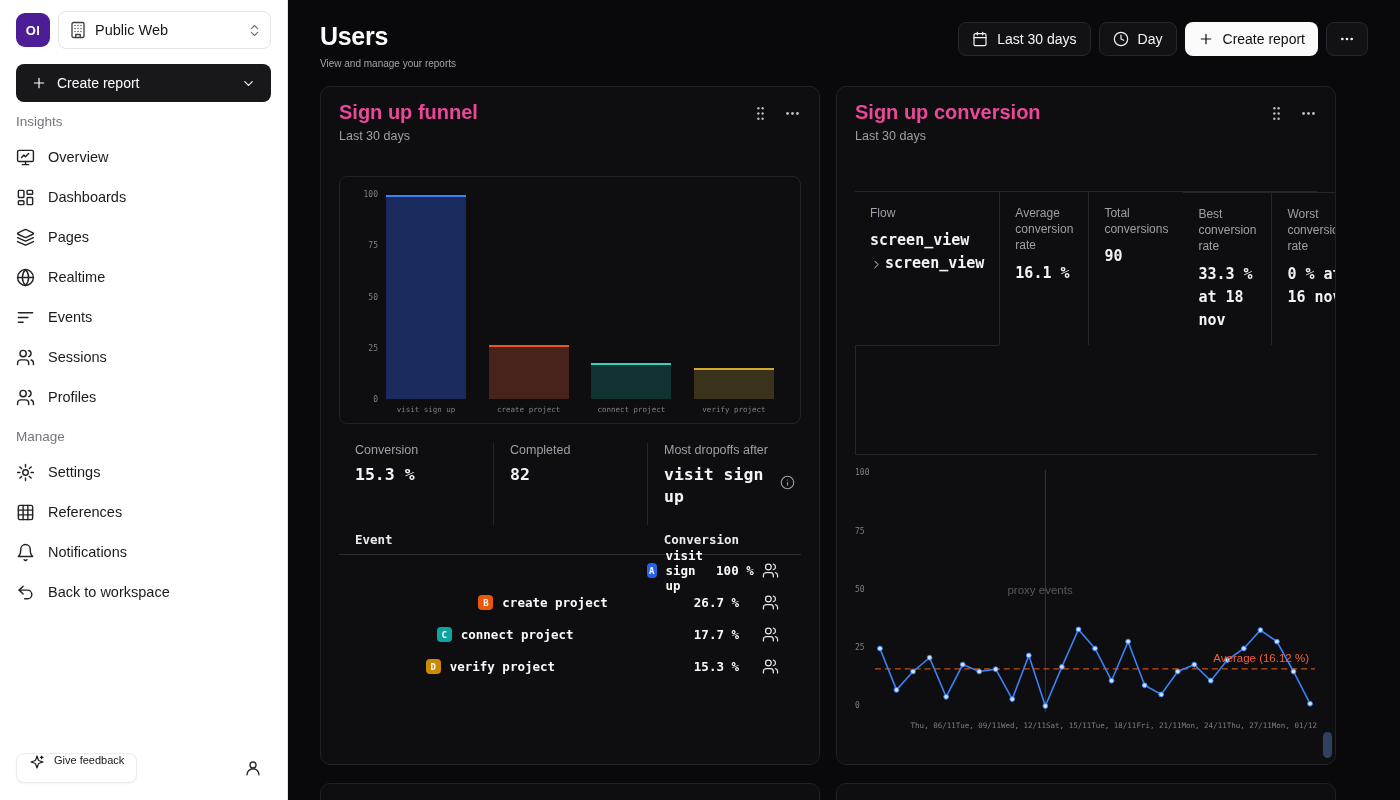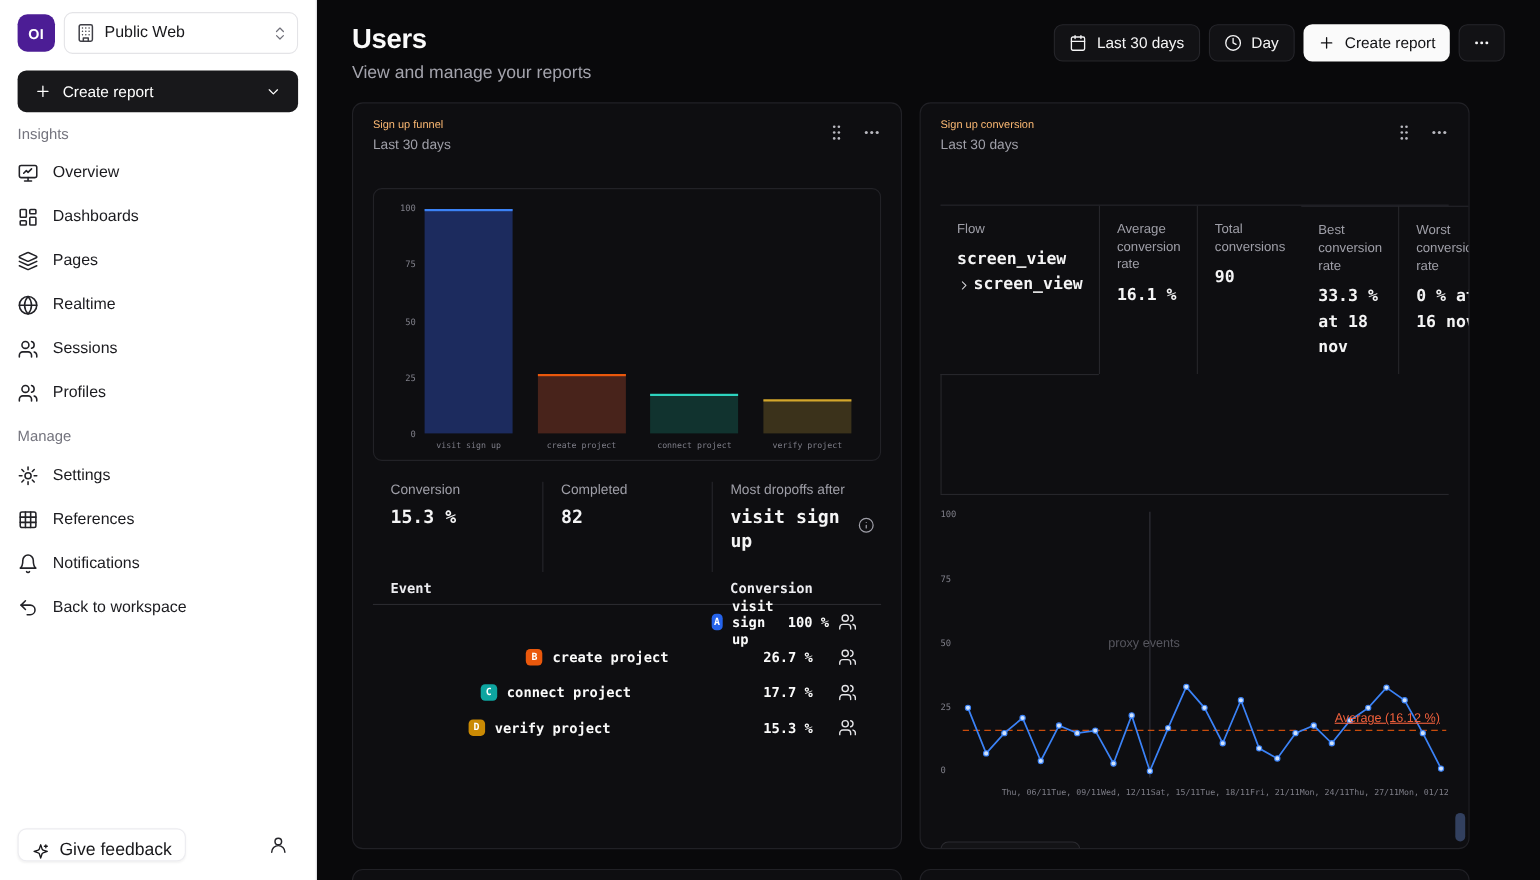--- a/index.html
+++ b/index.html
@@ -12,37 +12,37 @@
 .ws-row{display:flex;align-items:center;gap:8px;padding:11px 16px 0}
 .logo{width:34px;height:34px;border-radius:9px;background:#4c1d95;color:#fff;font-weight:700;font-size:13px;display:flex;align-items:center;justify-content:center;letter-spacing:.5px;cursor:pointer}
 .ws-select{flex:1;height:38px;border:1px solid #e4e4e7;border-radius:8px;display:flex;align-items:center;gap:8px;padding:0 8px 0 10px;cursor:pointer}
 .ws-name{flex:1;font-size:14.5px;color:#18181b;font-weight:500}
 .create-btn{margin:15px 16px 0;height:38px;background:#18181b;border-radius:8px;color:#fff;display:flex;align-items:center;gap:10px;padding:0 15px;font-size:14px;font-weight:500;cursor:pointer}
 .create-btn .chev{margin-left:auto}
 .nav{padding:0}
 .section-label{margin:12px 16px 8px;font-size:13.5px;color:#74747e}
 .nav-item{height:40px;display:flex;align-items:center;gap:13px;padding:0 16px;font-size:14.5px;color:#1b1b1f;cursor:pointer}
 .sb-footer{position:absolute;left:0;right:0;bottom:0;padding:14px 16px;display:flex;align-items:center;justify-content:space-between}
-.feedback-btn{height:30px;display:flex;align-items:flex-end;gap:9px;padding:0 12px;border-radius:8px;border:1px solid #ececf0;background:#fff;font-size:16px;font-weight:500;color:#18181b;cursor:pointer;box-shadow:0 1px 2px rgba(0,0,0,.05)}
+.feedback-btn{height:30px;display:flex;align-items:flex-start;gap:9px;padding:0 12px;border-radius:8px;border:1px solid #ececf0;background:#fff;font-size:11px;font-weight:500;color:#18181b;cursor:pointer;box-shadow:0 1px 2px rgba(0,0,0,.05)}
 .avatar-btn{width:36px;height:36px;border-radius:8px;display:flex;align-items:center;justify-content:center;color:#26262b;cursor:pointer}
 
 .main{flex:1;height:800px;padding:22px 32px 0;position:relative;overflow:hidden}
 .main-header{display:flex;justify-content:space-between;align-items:flex-start}
 .page-title{font-size:25px;font-weight:700;color:#fafafa;letter-spacing:-.3px}
-.page-sub{margin-top:7px;font-size:16px;color:#a3a3ac}
+.page-sub{margin-top:7px;font-size:10px;color:#a3a3ac}
 .actions{display:flex;gap:8px}
 .btn{height:34px;border:none;border-radius:8px;display:inline-flex;align-items:center;gap:9px;font-size:14px;padding:0 13px;cursor:pointer;white-space:nowrap;font-family:"Liberation Sans",sans-serif}
 .btn-dark{background:#121215;border:1px solid #26262b;color:#f4f4f5}
 .btn-light{background:#fafafa;color:#101013;font-weight:500}
 .btn-sq{width:42px;justify-content:center;padding:0}
 .cards{margin-top:17px;display:grid;grid-template-columns:500px 500px;gap:18px 16px}
 .card{width:500px;height:679px;background:#0e0e11;border:1px solid #212126;border-radius:10px;position:relative;overflow:hidden}
 .card.stub{height:70px}
 .card-header{display:flex;justify-content:space-between;padding:14px 18px 0}
-.card-title{font-size:10px;font-weight:400;color:#fdba74}
+.card-title{font-size:20px;font-weight:700;color:#ec4899}
 .card-sub{margin-top:5px;font-size:12.5px;color:#9f9fa8}
 .card-tools{display:flex;gap:15px;padding-top:4px}
 .tool{width:17px;height:17px;cursor:pointer;color:#b9b9c0}
 
 .funnel-box{margin:33px 18px 0;height:248px;border:1px solid #222227;border-radius:8px;position:relative;padding:18px 26px 24px 46px}
 .y-axis{position:absolute;left:0;top:13px;bottom:19px;width:38px;display:flex;flex-direction:column;justify-content:space-between;align-items:flex-end;font-family:"DejaVu Sans Mono",monospace;font-size:8px;color:#7e7e88}
 .bars{height:100%;display:flex;justify-content:space-between;align-items:flex-end}
 .bar-col{position:relative;width:80px;height:100%}
 .bar{position:absolute;left:0;right:0;bottom:0}
 .bar-label{position:absolute;left:50%;bottom:-15px;transform:translateX(-50%);font-family:"DejaVu Sans Mono",monospace;font-size:7.5px;color:#7e7e88;white-space:nowrap}
@@ -170,20 +170,28 @@
       </div>
       <div class="nav-item">
         <span class="icon" style="width:19px;height:19px;color:#222227">
           <svg viewBox="0 0 24 24" fill="none" stroke="currentColor" stroke-width="1.8" stroke-linecap="round" stroke-linejoin="round">
             <circle cx="12" cy="12" r="10"></circle>
             <path d="M2 12h20"></path>
             <path d="M12 2a15.3 15.3 0 0 1 4 10 15.3 15.3 0 0 1-4 10 15.3 15.3 0 0 1-4-10 15.3 15.3 0 0 1 4-10z"></path>
           </svg>
         </span>
         <span>Realtime</span>
+      </div>
+      <div class="nav-item">
+        <span class="icon" style="width:19px;height:19px;color:#222227">
+          <svg viewBox="0 0 24 24" fill="none" stroke="currentColor" stroke-width="1.8" stroke-linecap="round" stroke-linejoin="round">
+            <path d="M3 6h18M3 12h12M3 18h6"></path>
+          </svg>
+        </span>
+        <span>Events</span>
       </div>
       <div class="nav-item">
         <span class="icon" style="width:19px;height:19px;color:#222227">
           <svg viewBox="0 0 24 24" fill="none" stroke="currentColor" stroke-width="1.8" stroke-linecap="round" stroke-linejoin="round">
             <path d="M16 21v-2a4 4 0 0 0-4-4H6a4 4 0 0 0-4 4v2"></path>
             <circle cx="9" cy="7" r="4"></circle>
             <path d="M22 21v-2a4 4 0 0 0-3-3.87"></path>
             <path d="M16 3.13a4 4 0 0 1 0 7.75"></path>
           </svg>
         </span>
@@ -555,21 +563,21 @@
               <circle cx="338.8" cy="210.7" r="2.4" fill="#cfe2fc" stroke="#3b82f6" stroke-width="1"></circle>
               <circle cx="355.5" cy="190.0" r="2.4" fill="#cfe2fc" stroke="#3b82f6" stroke-width="1"></circle>
               <circle cx="372.2" cy="178.5" r="2.4" fill="#cfe2fc" stroke="#3b82f6" stroke-width="1"></circle>
               <circle cx="388.9" cy="160.1" r="2.4" fill="#cfe2fc" stroke="#3b82f6" stroke-width="1"></circle>
               <circle cx="405.6" cy="171.6" r="2.4" fill="#cfe2fc" stroke="#3b82f6" stroke-width="1"></circle>
               <circle cx="422.3" cy="201.5" r="2.4" fill="#cfe2fc" stroke="#3b82f6" stroke-width="1"></circle>
               <circle cx="439.0" cy="233.7" r="2.4" fill="#cfe2fc" stroke="#3b82f6" stroke-width="1"></circle>
             </svg>
         </div>
         <div class="lc-watermark">proxy events</div>
-        <div class="avg-label" style="top: 183.924px; text-decoration: underline;">Average (16.12 %)</div>
+        <div class="avg-label" style="top: 183.924px;">Average (16.12 %)</div>
         <div class="lc-xlabels">
             <span>Thu, 06/11</span>
             <span>Tue, 09/11</span>
             <span>Wed, 12/11</span>
             <span>Sat, 15/11</span>
             <span>Tue, 18/11</span>
             <span>Fri, 21/11</span>
             <span>Mon, 24/11</span>
             <span>Thu, 27/11</span>
             <span>Mon, 01/12</span>

